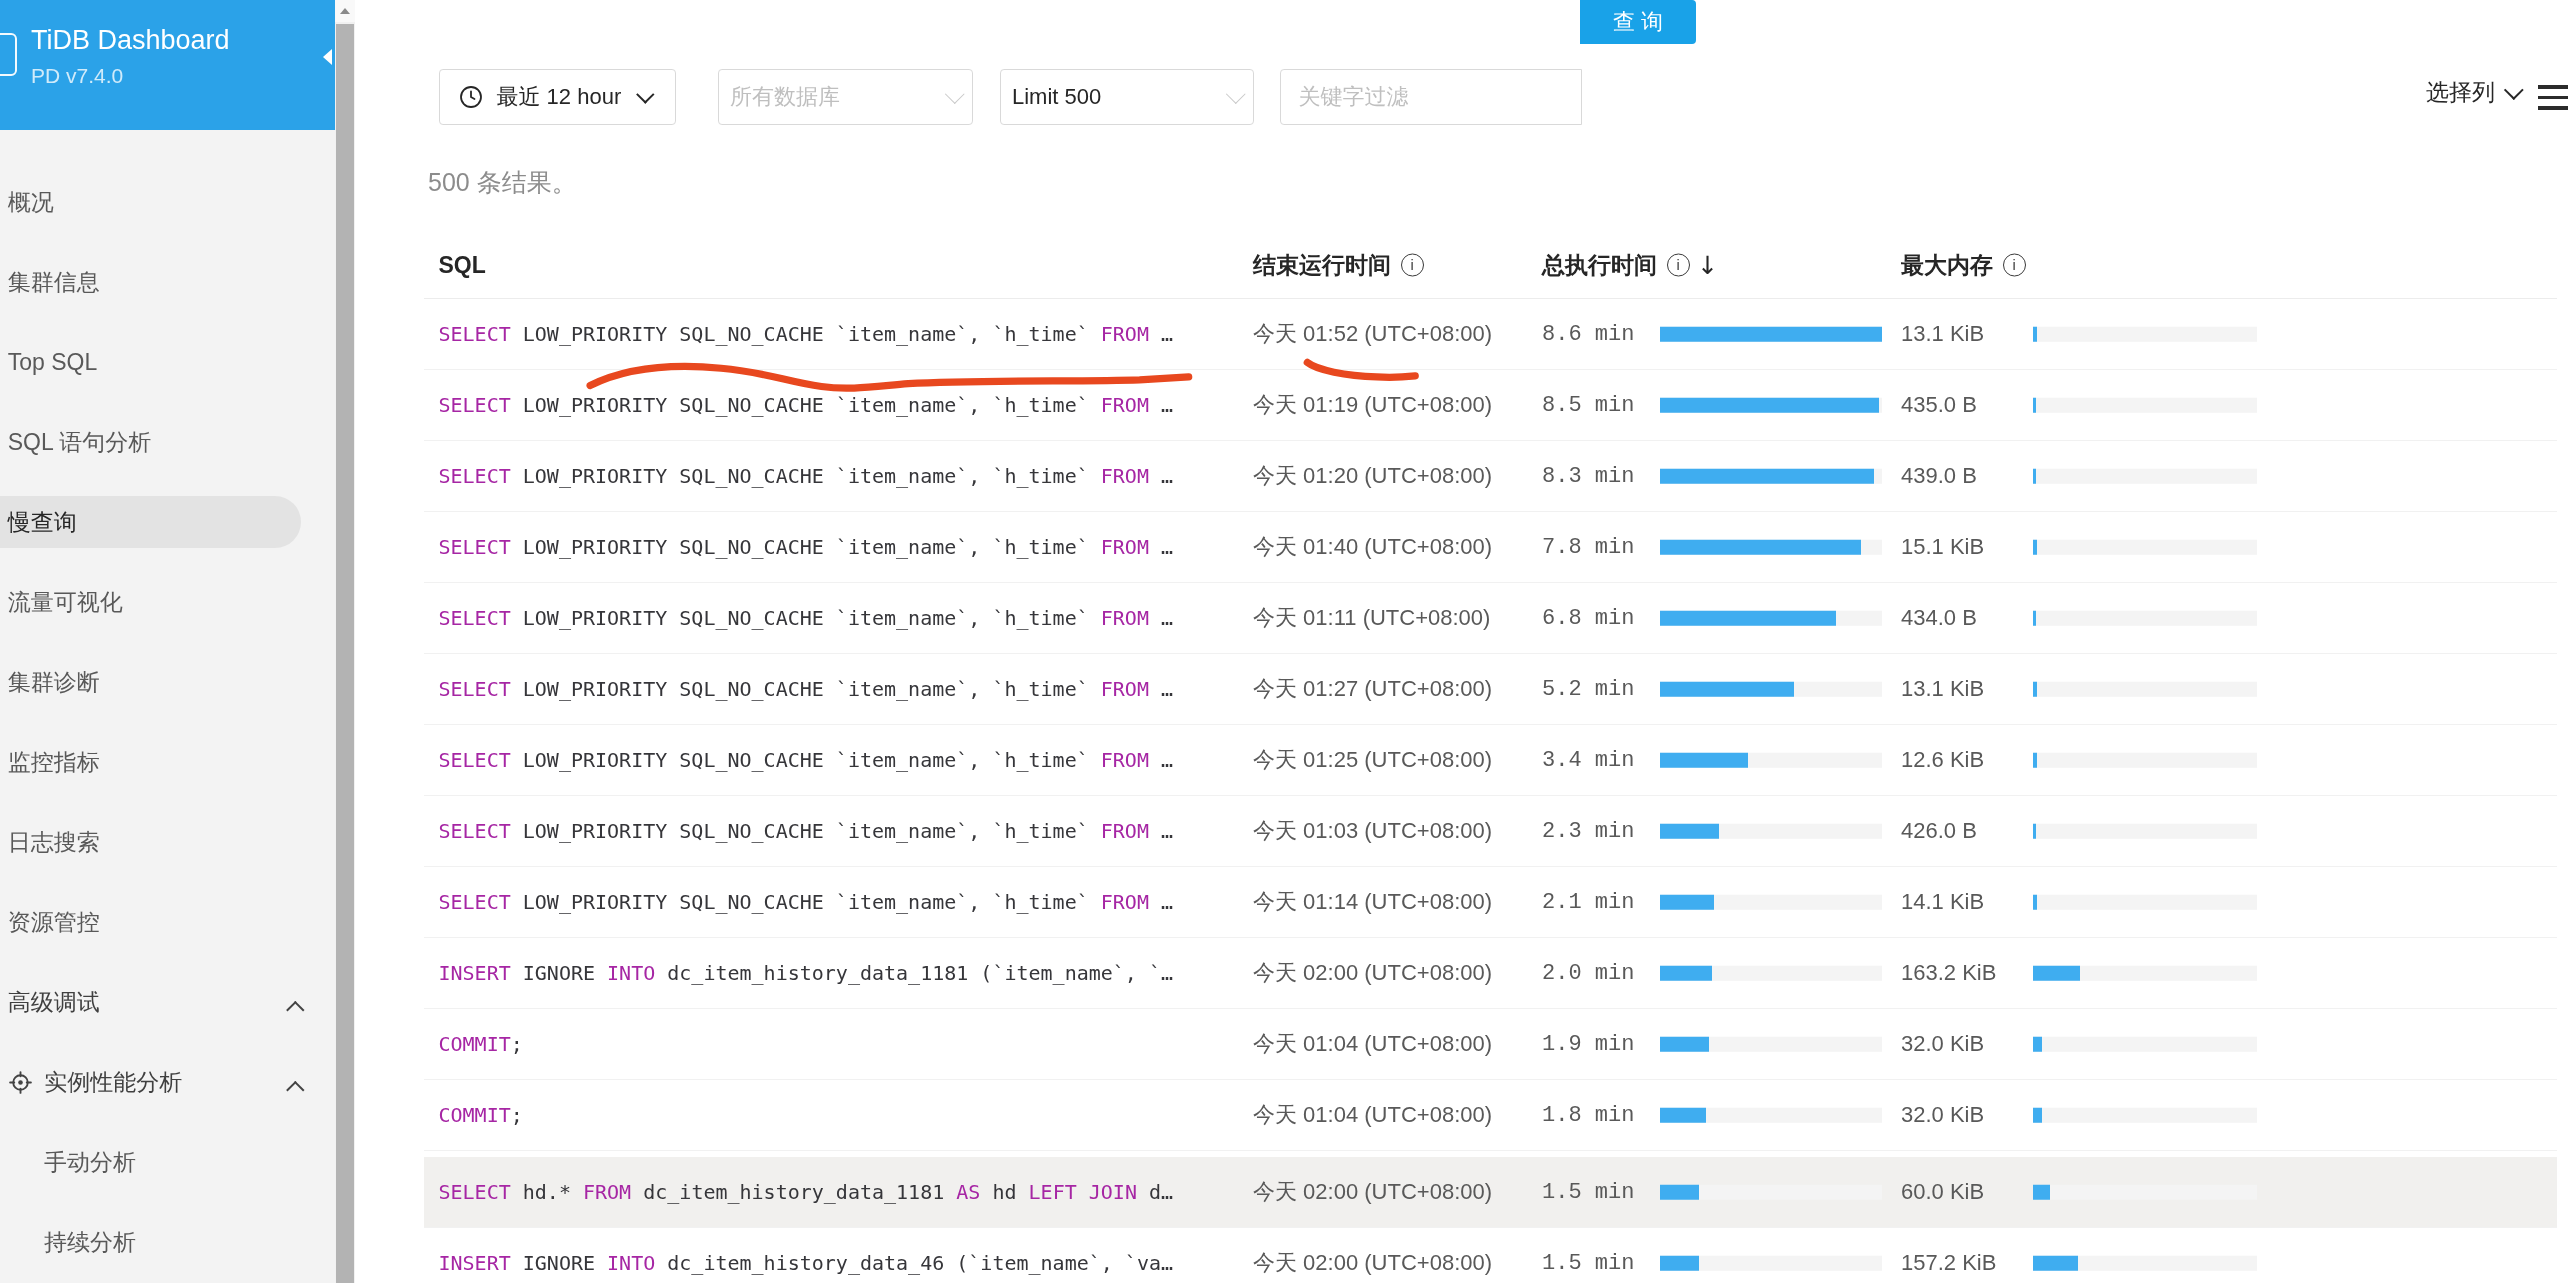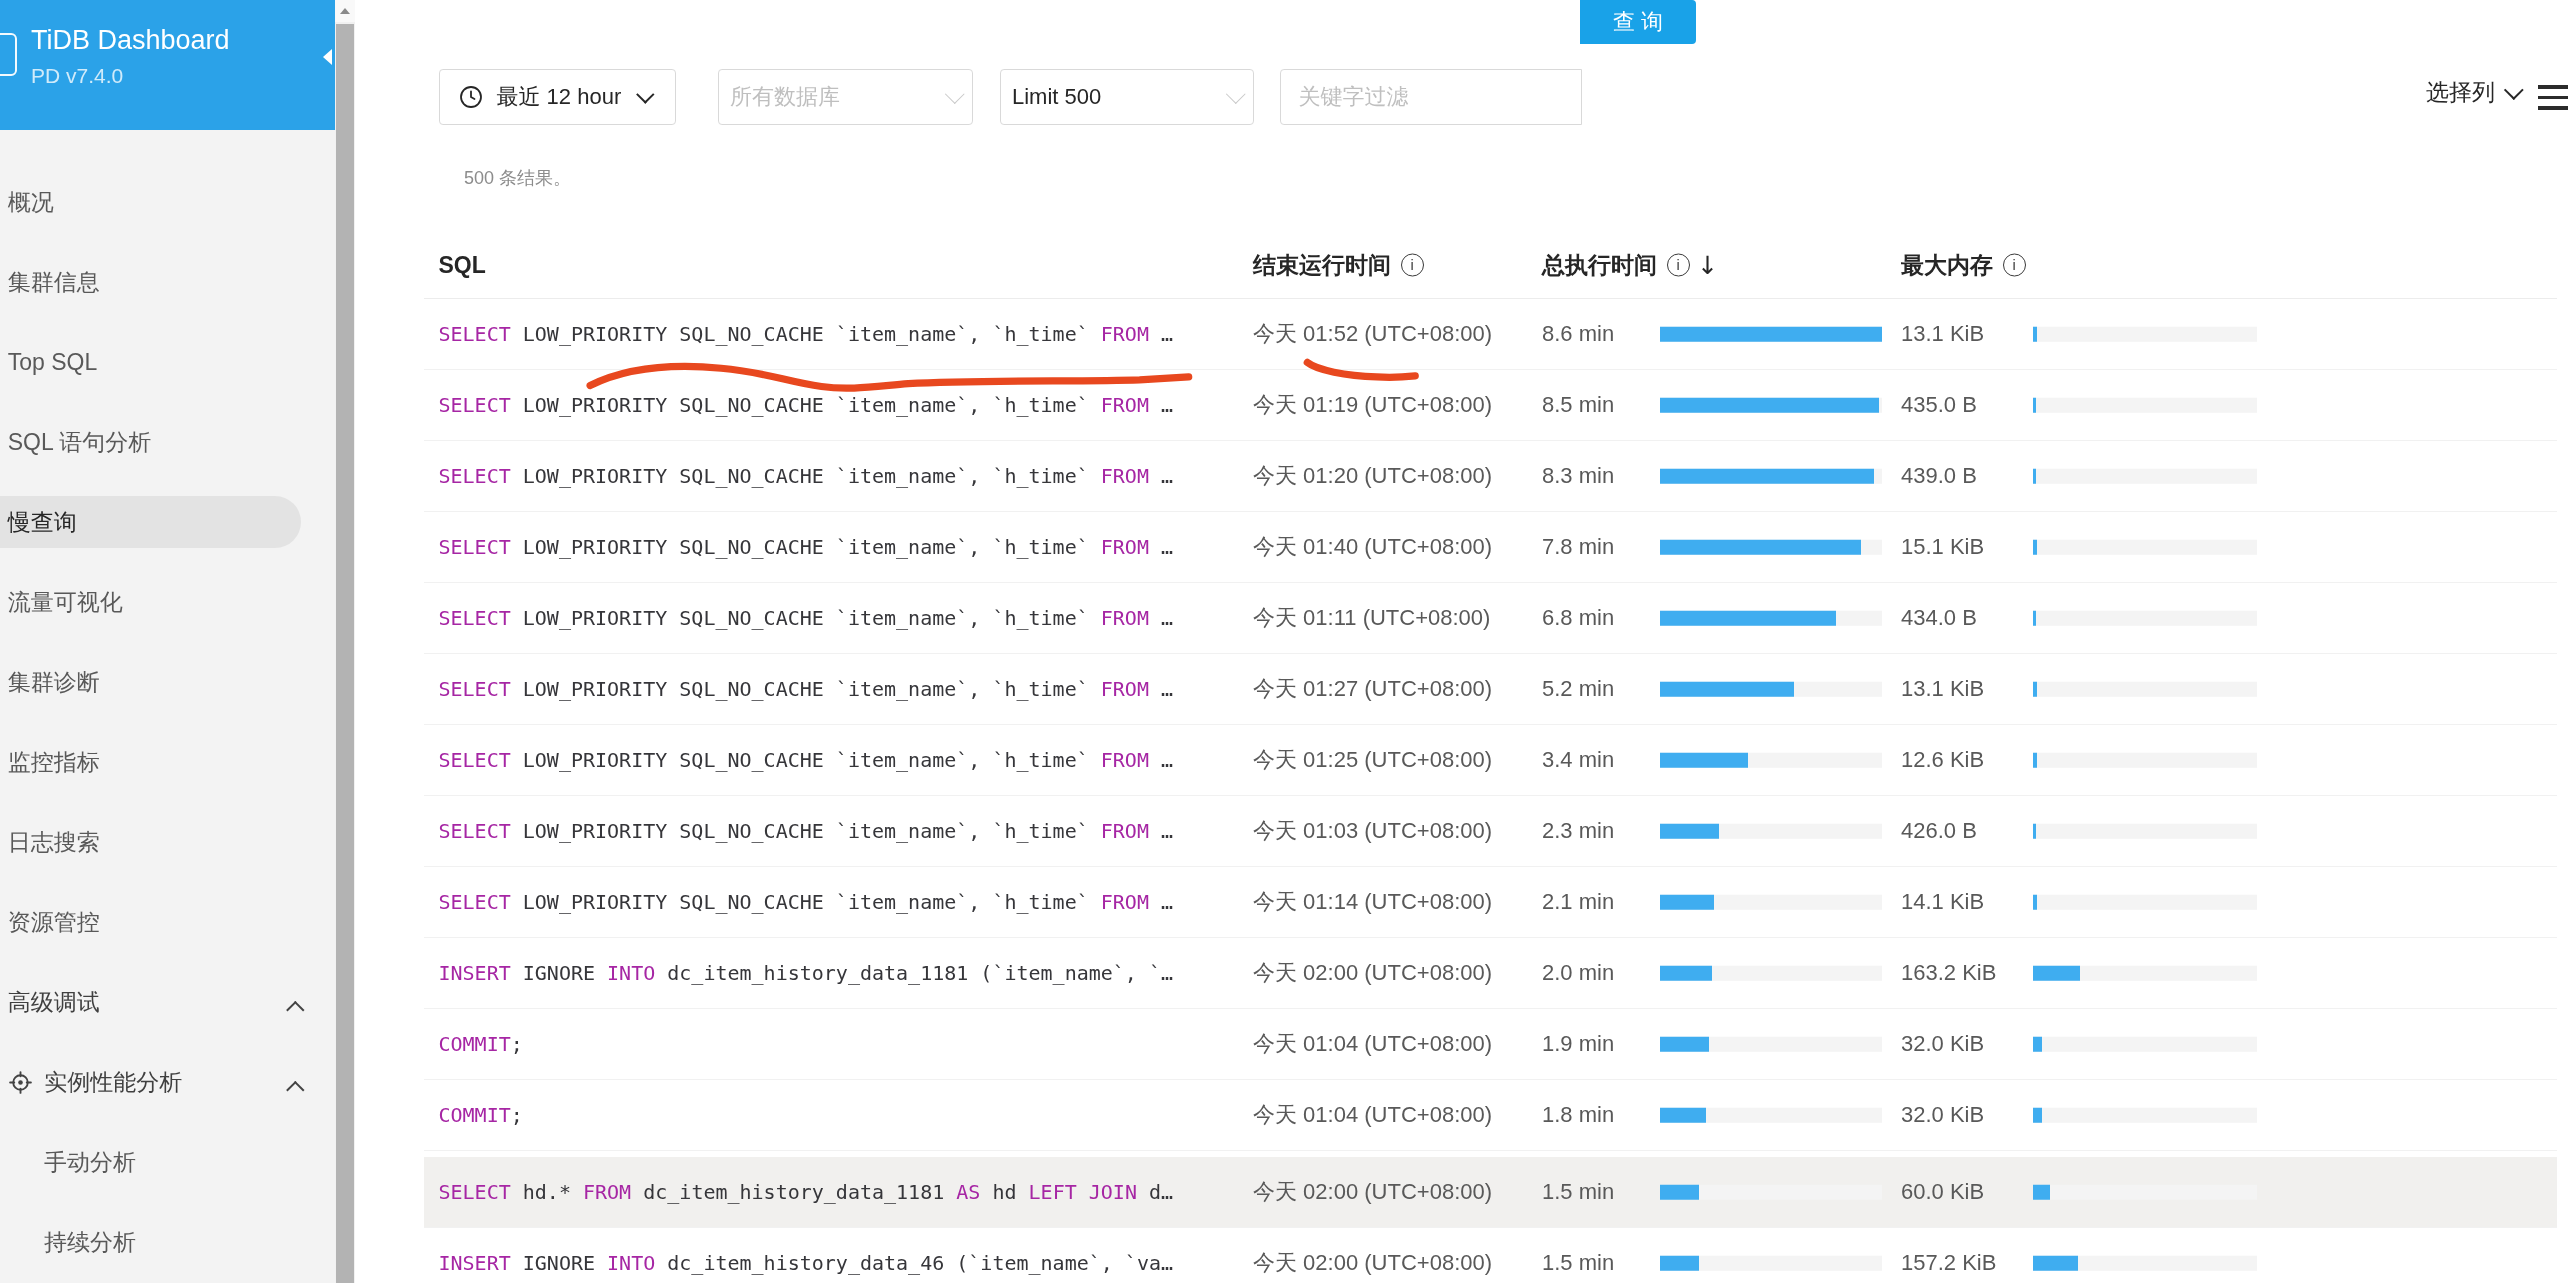--- a/index.html
+++ b/index.html
@@ -40,39 +40,39 @@
   .db-select .chev{color:#c9c9c9;width:12.5px;height:12.5px;border-width:1.9px;}
   .limit-select{left:1000px;width:254px;}
   .limit-select .chev{color:#c9c9c9;width:12.5px;height:12.5px;border-width:1.9px;}
   .kw-input{left:1280px;width:302px;border-radius:3.9px 0 0 3.9px;padding:0 17.4px;color:#262626;}
   .kw-input::placeholder{color:#bfbfbf;}
   .query-btn{left:1580px;width:116px;height:44px;position:absolute;border:none;border-radius:0 3.9px 3.9px 0;background:#19a2e8;color:#fff;font-size:22px;display:flex;align-items:center;justify-content:center;cursor:pointer;font-family:inherit;}
   .col-selector{position:absolute;left:2426px;top:77px;display:flex;align-items:center;gap:11.6px;font-size:23px;color:#262626;cursor:pointer;}
   .col-selector .chev{width:11.6px;height:11.6px;}
   .burger{position:absolute;left:2538px;top:85px;width:30px;cursor:pointer;}
   .burger i{display:block;height:3.5px;background:#2b2b2b;margin-bottom:7.2px;}
-  .results{position:absolute;left:464px;top:166px;font-size:18px;color:#8c8c8c;}
+  .results{position:absolute;left:428px;top:166px;font-size:25px;color:#8c8c8c;}
   
   .table{position:absolute;left:424px;top:231px;width:2133px;}
   .thead{position:relative;height:67px;font-size:23px;font-weight:700;color:#262626;}
   .th{position:absolute;top:50%;transform:translateY(-50%);white-space:nowrap;cursor:pointer;display:flex;align-items:center;}
   .th-sql{left:14.5px;}
   .th-time{left:829px;}
   .th-dur{left:1118px;}
   .th-mem{left:1477px;}
   .info{display:inline-flex;align-items:center;justify-content:center;width:21px;height:21px;border:1.7px solid #3a3a3a;border-radius:50%;font-size:14.5px;font-weight:400;color:#3a3a3a;margin-left:9.6px;flex:0 0 auto;}
   .sort-arrow{font-size:25px;font-weight:400;margin-left:7.7px;color:#262626;font-family:"DejaVu Sans",sans-serif;}
   .tbody{border-top:1.4px solid #ececec;}
   .trow{position:relative;height:71px;border-bottom:1.4px solid #f1f1f1;box-sizing:border-box;cursor:pointer;}
   .trow.hl{background:#f1f0ee;margin-top:6px;}
   .cell{position:absolute;top:50%;transform:translateY(-50%);white-space:nowrap;}
   .c-sql{left:14.5px;font-family:"DejaVu Sans Mono","Liberation Mono",monospace;font-size:20px;color:#36363a;}
   .c-sql .kw{color:#a626a4;}
   .c-time{left:829px;font-size:22px;color:#595959;}
-  .c-dur{left:1118px;font-size:22px;color:#595959;}
+  .c-dur{left:1118px;font-size:22px;color:#595959;font-family:Liberation Mono, monospace;}
   .c-durbar{left:1236px;width:222px;height:14.5px;background:#f4f4f4;}
   .c-membar{left:1609px;width:224px;height:14.5px;background:#f4f4f4;}
   .fill{position:absolute;left:0;top:0;height:100%;background:#3fadf0;}
   .c-mem{left:1477px;font-size:22px;color:#595959;}
   
   .annotation{position:absolute;left:0;top:0;width:2576px;height:1283px;pointer-events:none;z-index:50;}
 </style>
 </head>
 <body>
 

